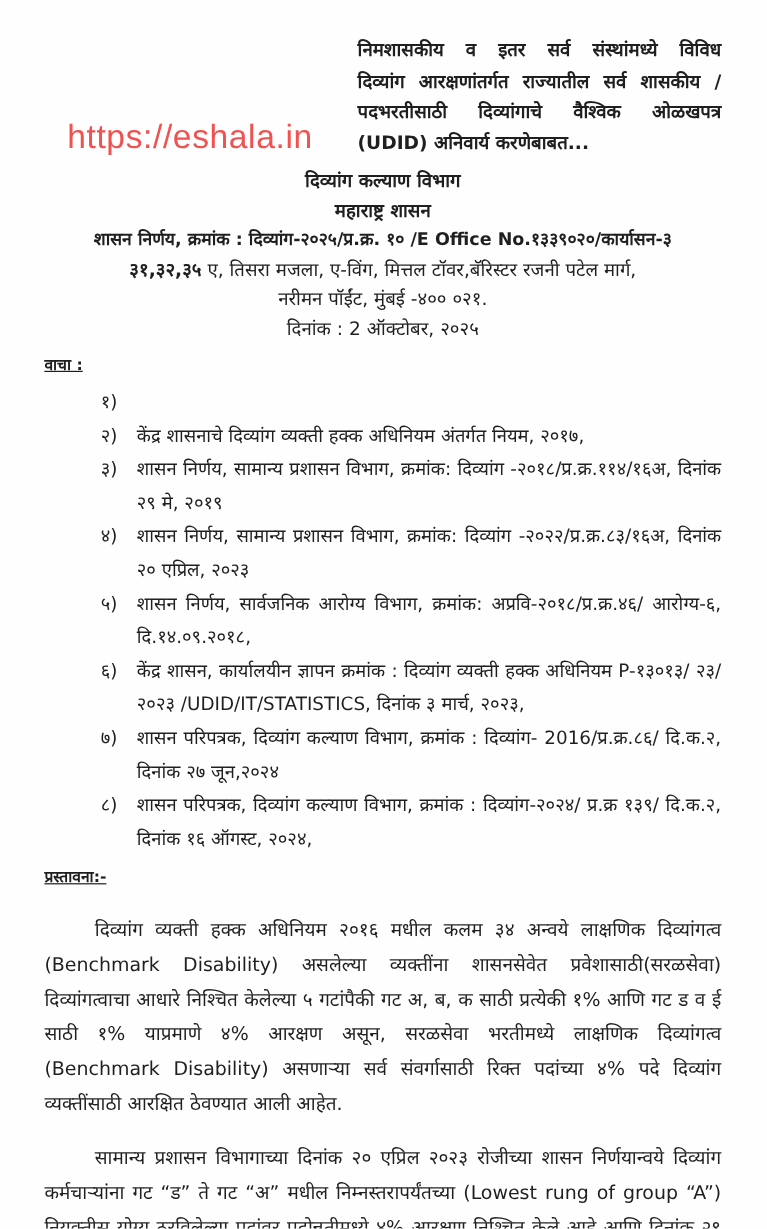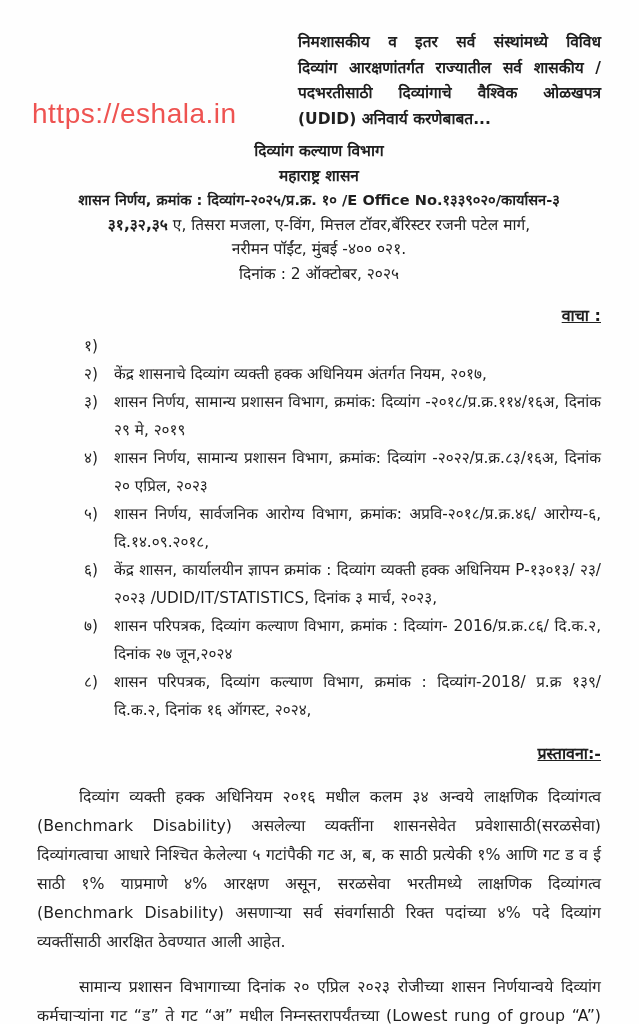--- a/index.html
+++ b/index.html
@@ -14,21 +14,21 @@
     box-sizing: border-box;
     background: #fefefe;
     color: #1f1f1f;
     font-family: "DejaVu Sans", sans-serif;
     padding: 28px 38px 20px 37px;
     overflow: hidden;
   }
   
   .watermark {
     position: absolute;
-    left: 32px;
+    left: 56px;
     top: 98px;
     font-family: "Liberation Sans", sans-serif;
     font-size: 28px;
     font-weight: 500;
     color: #ee5351;
     letter-spacing: 0.5px;
     white-space: nowrap;
   }
   
   .subject-block {
@@ -54,24 +54,23 @@
   }
   .bold { font-weight: 700; }
   .gr-line {
     font-size: 14.6px;
     white-space: nowrap;
   }
   
   .section-heading {
     font-weight: 700;
     text-decoration: underline;
-    font-size: 16px;
-    margin-top: 18px;
+    font-size: 13px;
+    margin-top: 7px;
     line-height: 24px;
-    text-align: right;
   }
   .ref-list {
     margin-top: 4px;
     font-size: 15.3px;
     line-height: 28px;
   }
   .list-item {
     display: flex;
   }
   .list-item .num {
@@ -139,21 +138,21 @@
       <div class="list-item">
           <span class="num">६)</span>
           <span class="itxt">केंद्र शासन, कार्यालयीन ज्ञापन क्रमांक : दिव्यांग व्यक्ती हक्क अधिनियम P-१३०१३/ २३/ २०२३ /UDID/IT/STATISTICS, दिनांक ३ मार्च, २०२३,</span>
         </div>
       <div class="list-item">
           <span class="num">७)</span>
           <span class="itxt">शासन परिपत्रक, दिव्यांग कल्याण विभाग, क्रमांक : दिव्यांग- 2016/प्र.क्र.८६/ दि.क.२, दिनांक २७ जून,२०२४</span>
         </div>
       <div class="list-item">
           <span class="num">८)</span>
-          <span class="itxt">शासन परिपत्रक, दिव्यांग कल्याण विभाग, क्रमांक : दिव्यांग-2018/ प्र.क्र १३९/ दि.क.२, दिनांक १६ ऑगस्ट, २०२४,</span>
+          <span class="itxt">शासन परिपत्रक, दिव्यांग कल्याण विभाग, क्रमांक : दिव्यांग-२०२४/ प्र.क्र १३९/ दि.क.२, दिनांक १६ ऑगस्ट, २०२४,</span>
         </div>
     </div>
   </div>
 
   <div class="section">
     <div class="section-heading">प्रस्तावना:-</div>
     <p class="para">दिव्यांग व्यक्ती हक्क अधिनियम २०१६ मधील कलम ३४ अन्वये लाक्षणिक दिव्यांगत्व (Benchmark Disability) असलेल्या व्यक्तींना शासनसेवेत प्रवेशासाठी(सरळसेवा) दिव्यांगत्वाचा आधारे निश्चित केलेल्या ५ गटांपैकी गट अ, ब, क साठी प्रत्येकी १% आणि गट ड व ई साठी १% याप्रमाणे ४% आरक्षण असून, सरळसेवा भरतीमध्ये लाक्षणिक दिव्यांगत्व (Benchmark Disability) असणाऱ्या सर्व संवर्गासाठी रिक्त पदांच्या ४% पदे दिव्यांग व्यक्तींसाठी आरक्षित ठेवण्यात आली आहेत.</p>
     <p class="para">सामान्य प्रशासन विभागाच्या दिनांक २० एप्रिल २०२३ रोजीच्या शासन निर्णयान्वये दिव्यांग कर्मचाऱ्यांना गट “ड” ते गट “अ” मधील निम्नस्तरापर्यंतच्या (Lowest rung of group “A”) नियुक्तीस योग्य ठरविलेल्या पदांवर पदोन्नतीमध्ये ४% आरक्षण निश्चित केले आहे आणि दिनांक २९ जुलै २०२४ च्या शासन निर्णयान्वये पदोन्नतीमधील दिव्यांगांचे आरक्षण दिनांक ३० जून २०१६ पासून पूर्वलक्षी प्रभावाने लागू करण्यात आले आहे.</p>
   </div>
 

